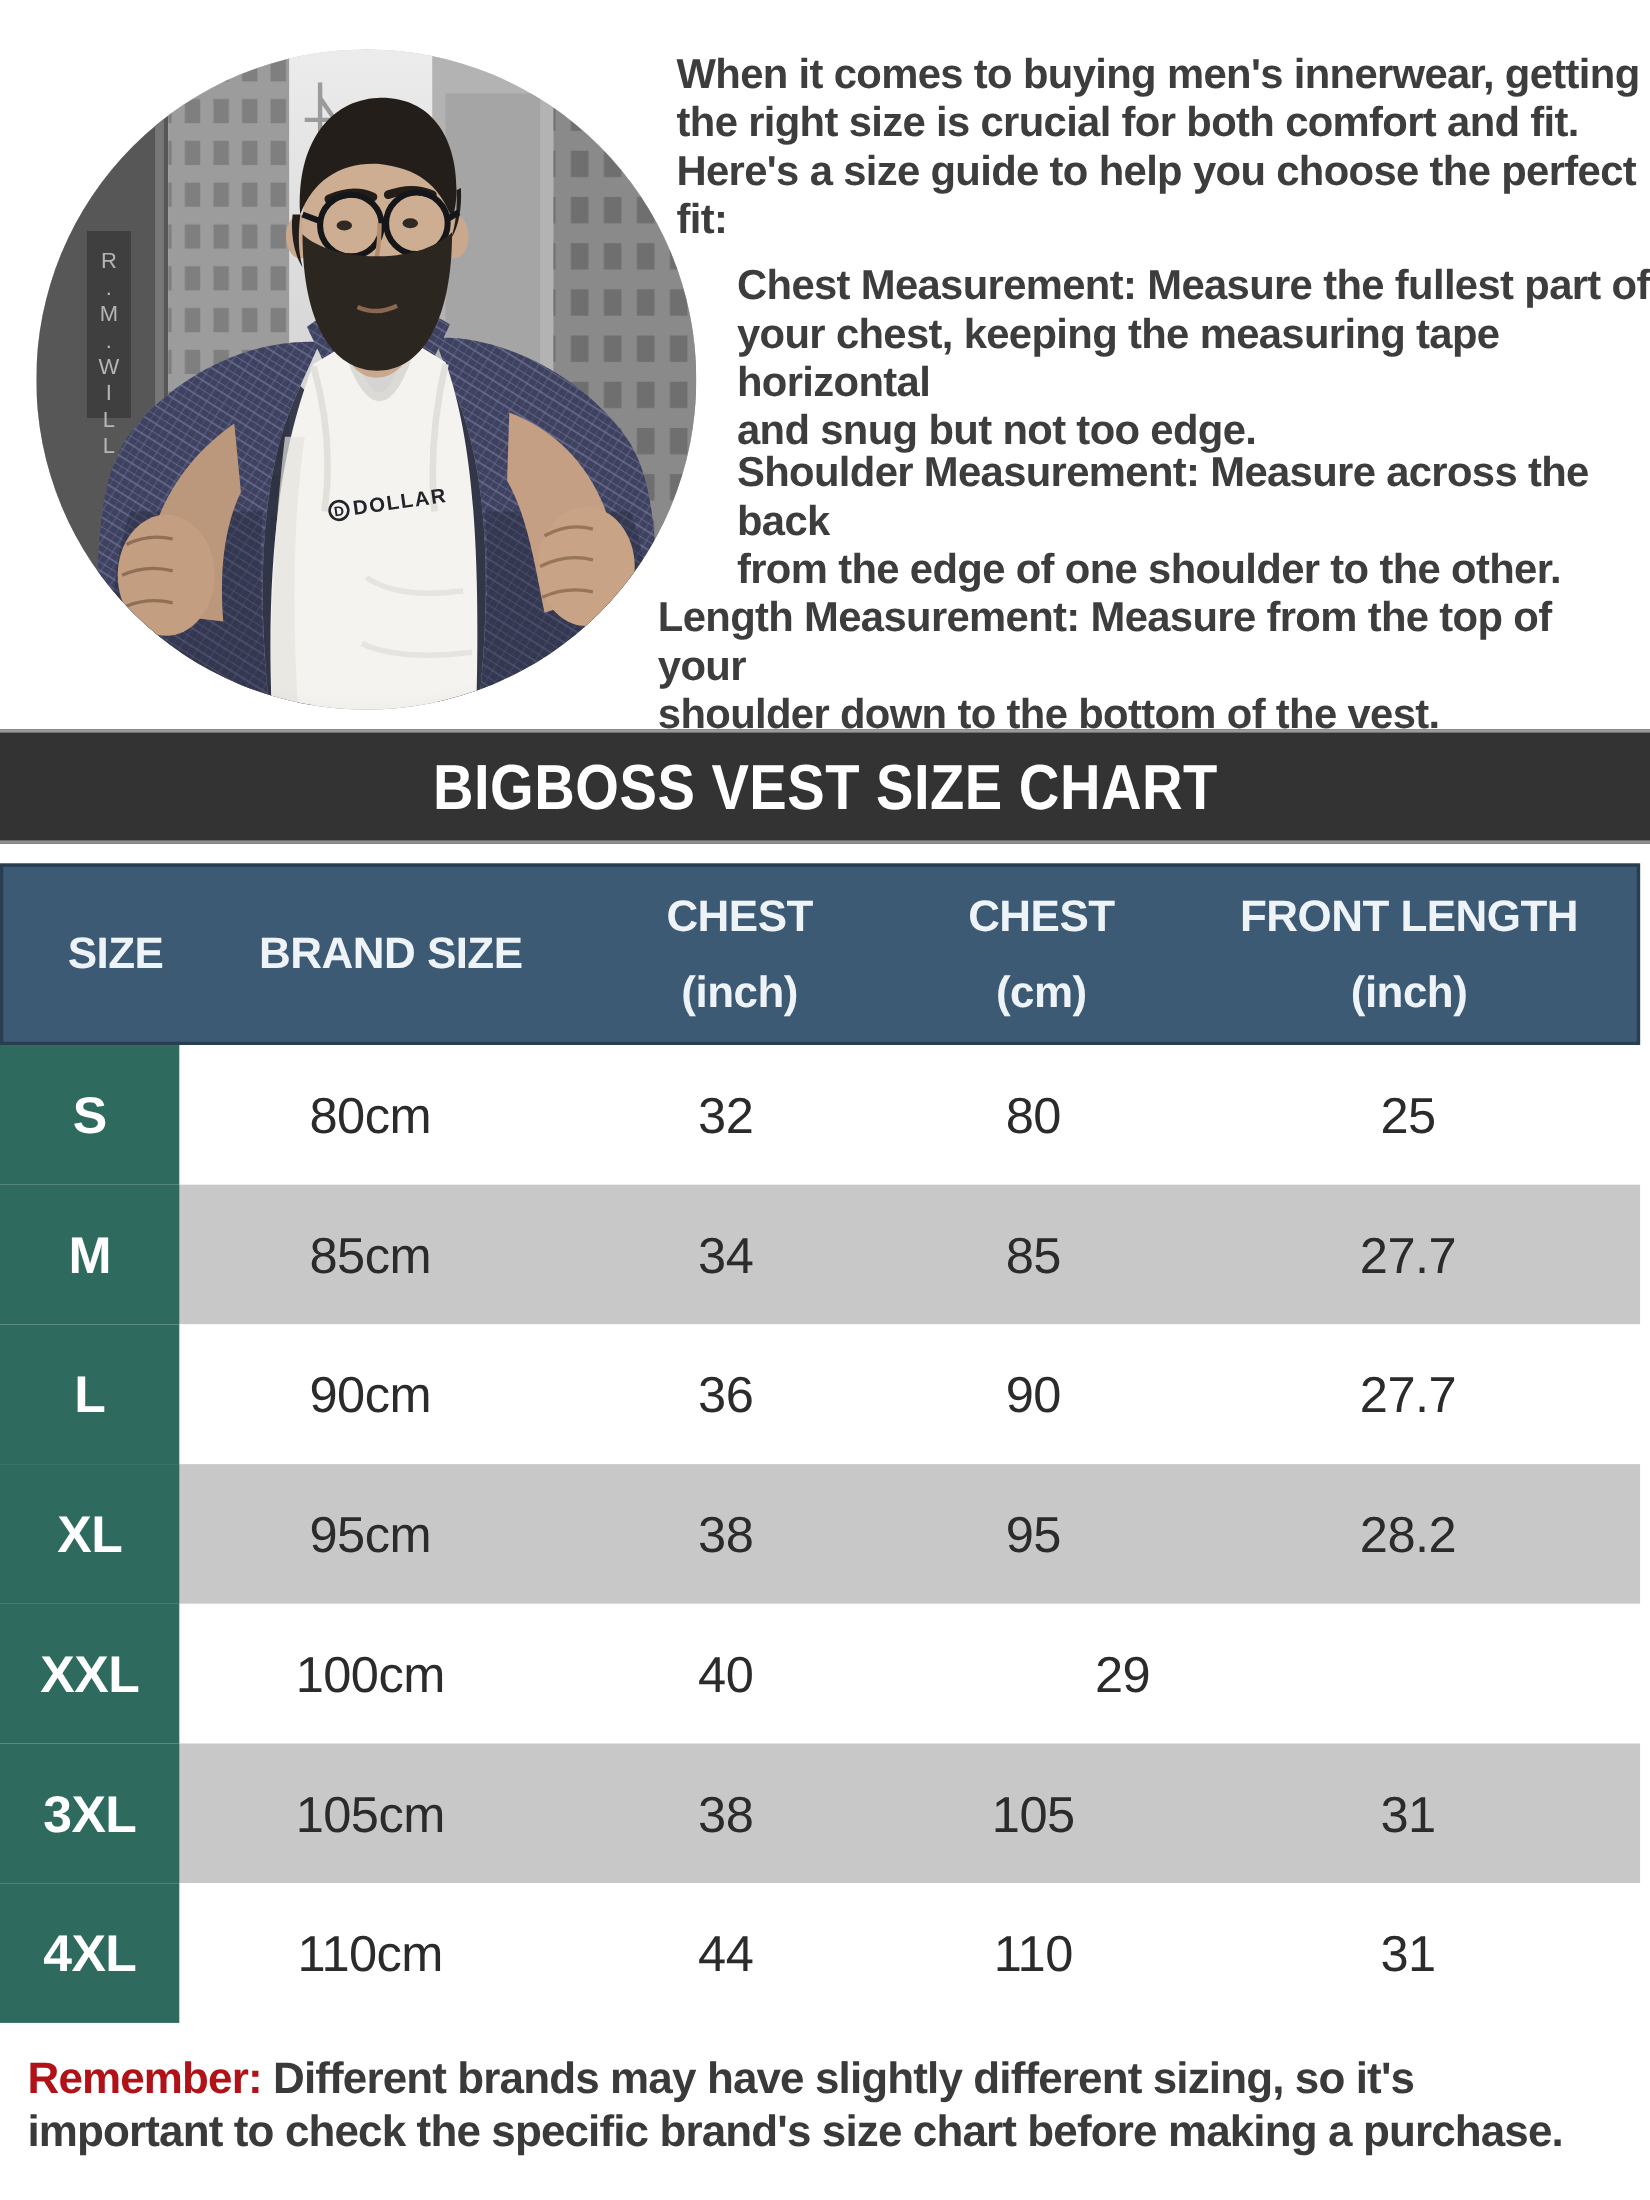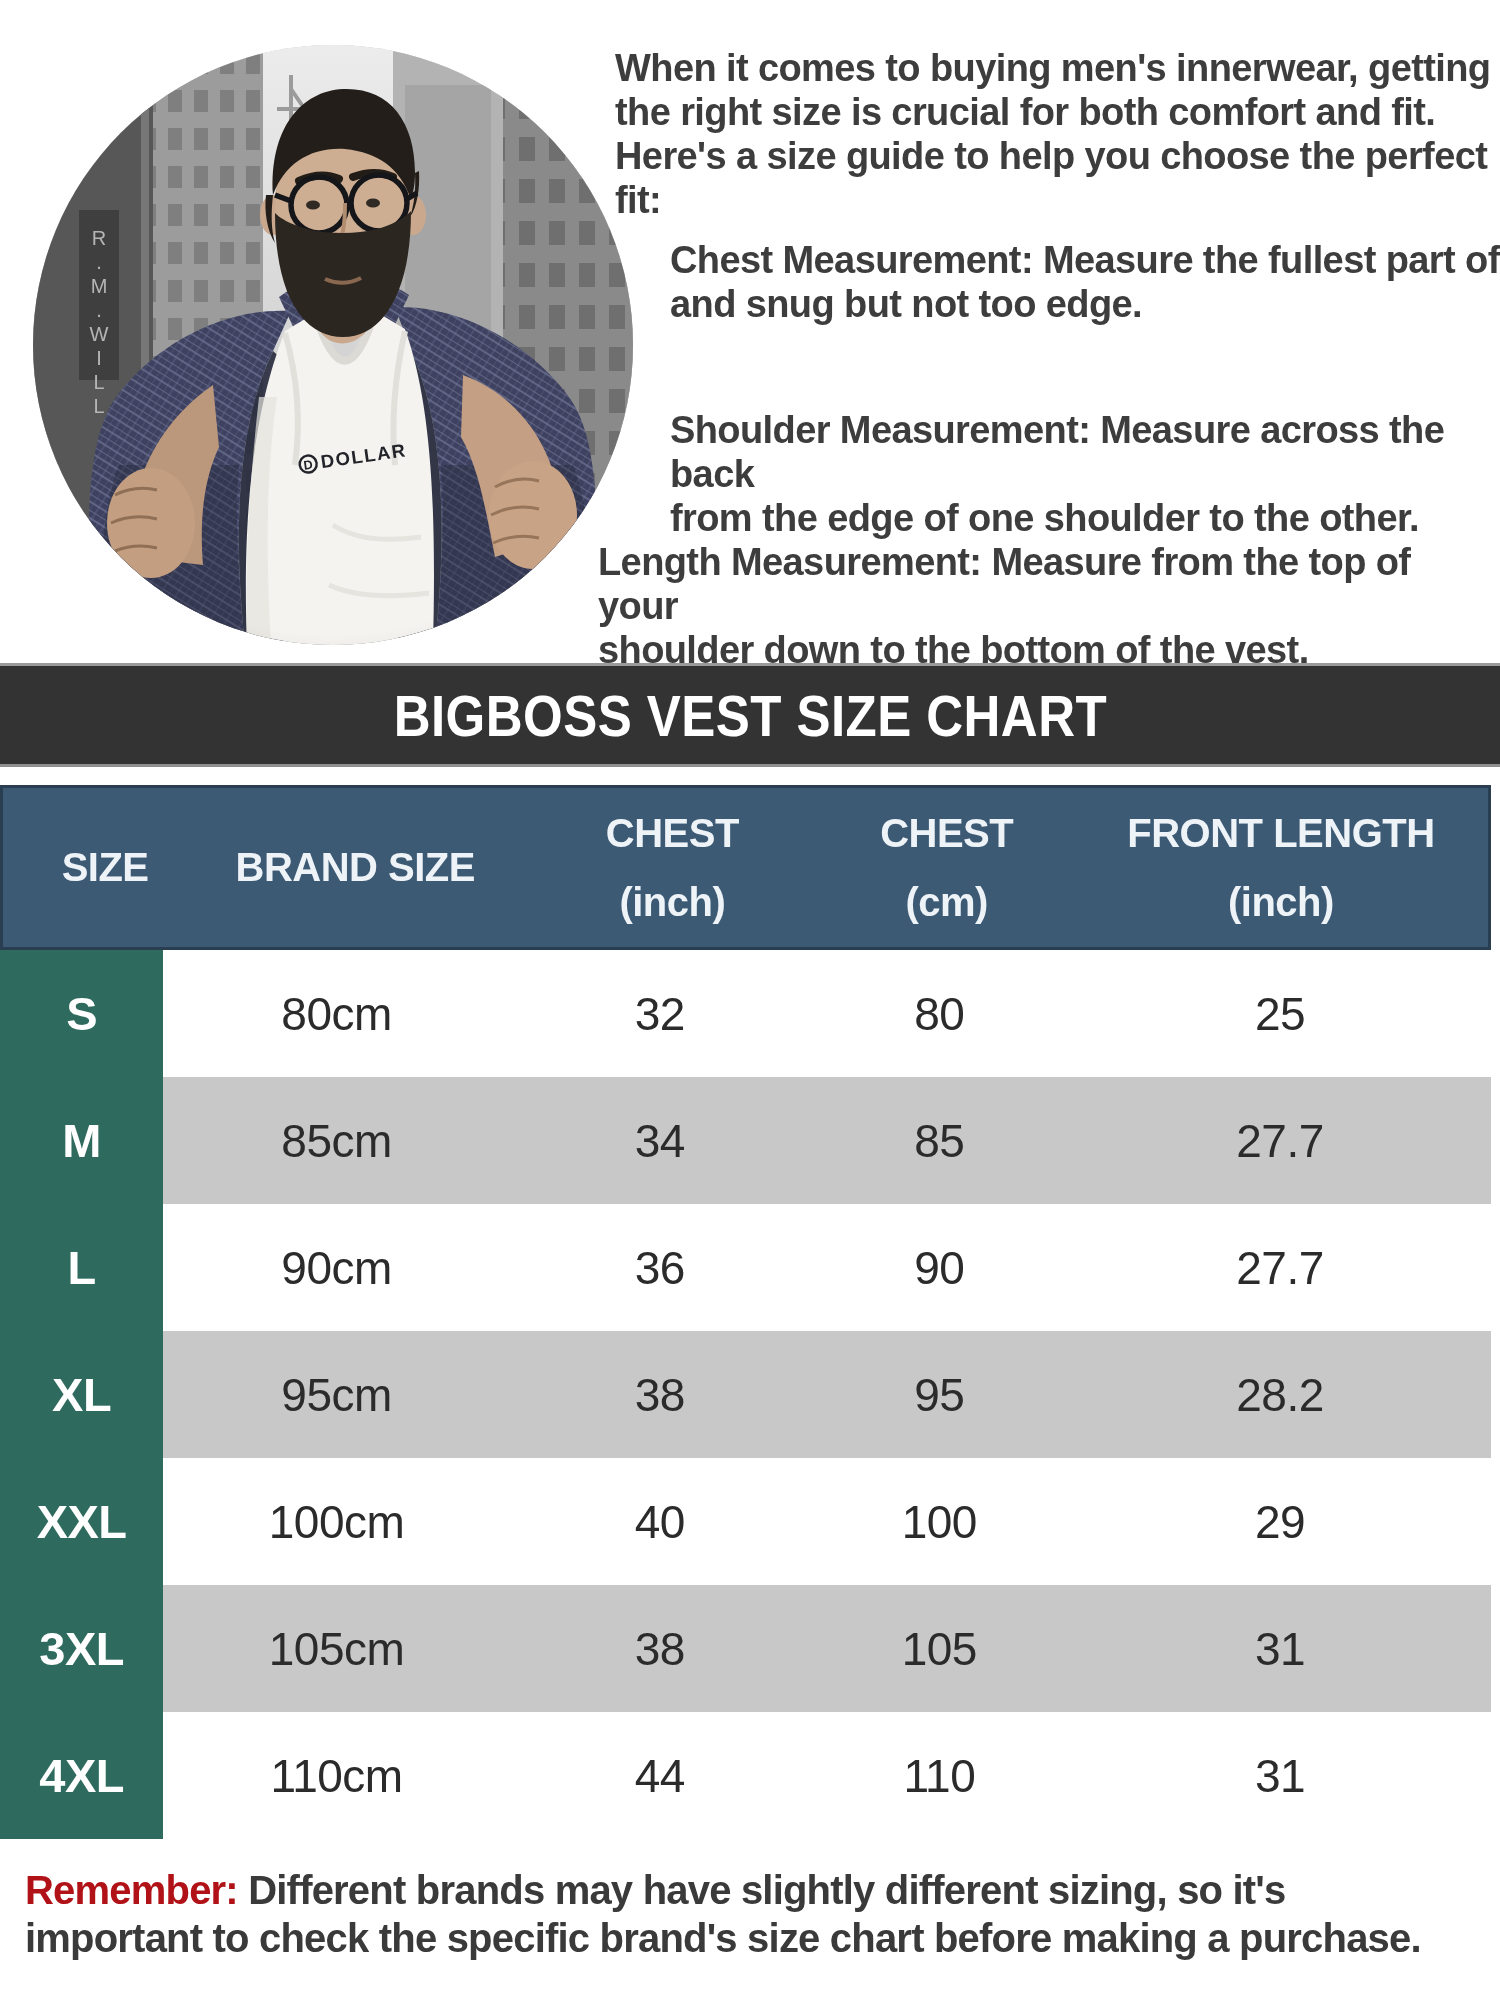--- a/index.html
+++ b/index.html
@@ -173,20 +173,21 @@
     </div>
 
     <p class="intro-p p1">
       <span class="ln">When it comes to buying men's innerwear, getting</span>
       <span class="ln">the right size is crucial for both comfort and fit.</span>
       <span class="ln">Here's a size guide to help you choose the perfect fit:</span>
     </p>
 
     <p class="intro-p p2">
       <span class="ln">Chest Measurement: Measure the fullest part of</span>
+      <span class="ln">your chest, keeping the measuring tape horizontal</span>
       <span class="ln">and snug but not too edge.</span>
     </p>
 
     <p class="intro-p p3">
       <span class="ln">Shoulder Measurement: Measure across the back</span>
       <span class="ln">from the edge of one shoulder to the other.</span>
     </p>
 
     <p class="intro-p p4">
       <span class="ln">Length Measurement: Measure from the top of your</span>
@@ -247,21 +248,20 @@
           <div class="td col0 size-cell">XL</div>
           <div class="td col1">95cm</div>
           <div class="td col2">38</div>
           <div class="td col3">95</div>
           <div class="td col4">28.2</div>
         </div>
         <div class="tr white">
           <div class="td col0 size-cell">XXL</div>
           <div class="td col1">100cm</div>
           <div class="td col2">40</div>
-          <div class="td col3">100</div>
           <div class="td col4">29</div>
         </div>
         <div class="tr gray">
           <div class="td col0 size-cell">3XL</div>
           <div class="td col1">105cm</div>
           <div class="td col2">38</div>
           <div class="td col3">105</div>
           <div class="td col4">31</div>
         </div>
         <div class="tr white">

